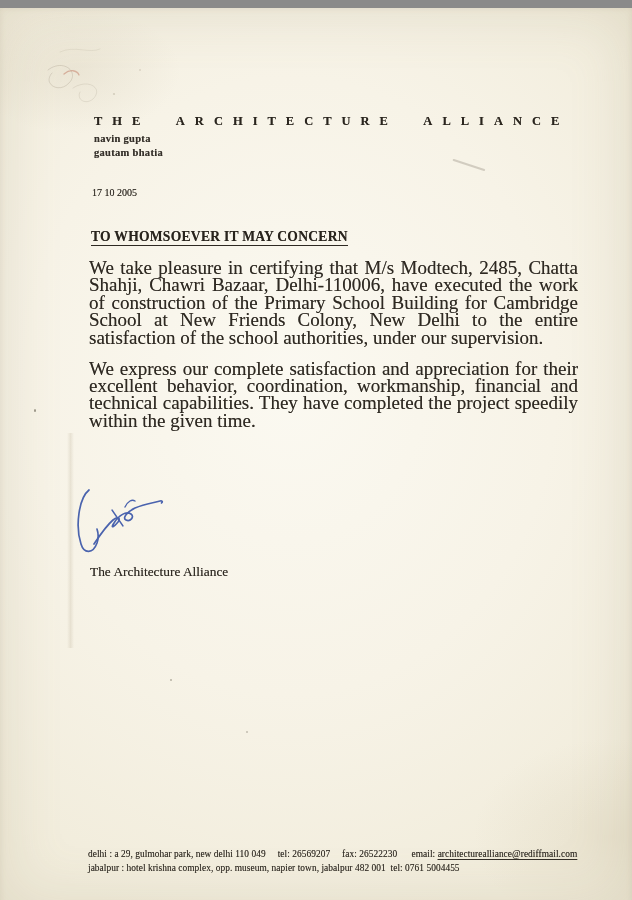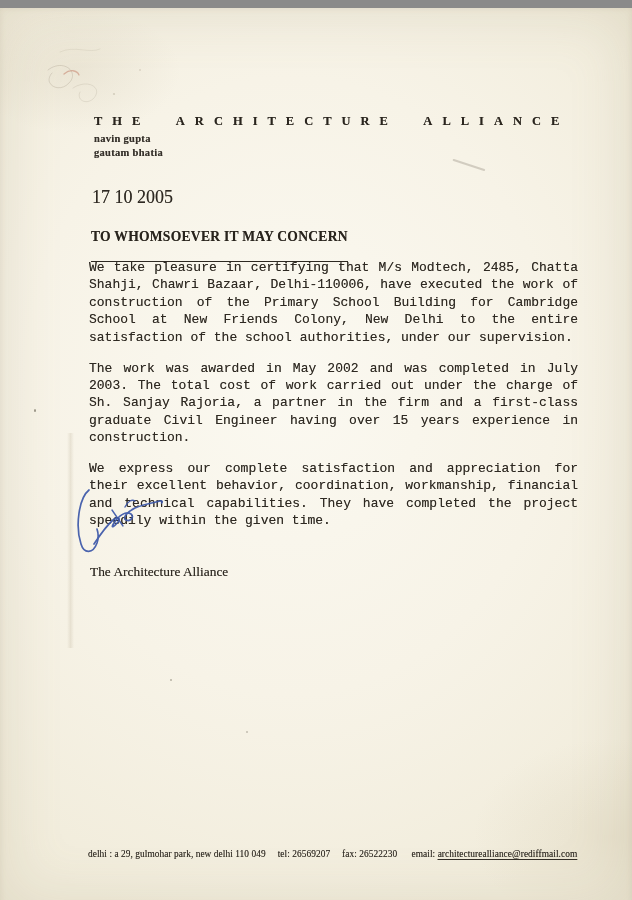--- a/index.html
+++ b/index.html
@@ -42,35 +42,34 @@
   .partners { margin-top: 3px; margin-left: 6px; }
   .partner {
     font-weight: bold;
     font-size: 10.5px;
     line-height: 13.5px;
     letter-spacing: 0.3px;
     color: #35302a;
   }
 
   
-  .date { position: absolute; left: 92px; top: 179px; font-size: 18px; }
+  .date { position: absolute; left: 92px; top: 179px; font-size: 10px; }
   .subject {
     position: absolute; left: 91px; top: 221px;
     font-size: 13.6px; font-weight: bold; letter-spacing: 0.25px;
     border-bottom: 1.5px solid #2e2922;
-    padding-bottom: 16px;
+    padding-bottom: 0;
     color: #29241d;
   }
 
   
   .body-text {
     position: absolute; left: 89px; top: 251px; width: 489px;
-    font-size: 13px; line-height: 17.4px;
+    font-size: 19px; line-height: 17.4px;
     text-align: justify;
-    font-family: Liberation Mono, monospace;
   }
   .body-text p { margin: 0 0 13.5px 0; }
   .closing-line { text-align: left; margin-top: 1px; }
 
   
   .signature-wrap { position: absolute; left: 76px; top: 480px; width: 112px; height: 74px; }
 
   
   .signoff { position: absolute; left: 90px; top: 556px; font-size: 13.4px; line-height: 16.5px; }
 
@@ -124,36 +123,36 @@
       <div class="partner txt">gautam bhatia</div>
     </div>
   </div>
 
   <div class="date txt">17 10 2005</div>
 
   <div class="subject txt">TO WHOMSOEVER IT MAY CONCERN</div>
 
   <div class="body-text">
     <p class="txt">We take pleasure in certifying that M/s Modtech, 2485, Chatta Shahji, Chawri Bazaar, Delhi-110006, have executed the work of construction of the Primary School Building for Cambridge School at New Friends Colony, New Delhi to the entire satisfaction of the school authorities, under our supervision.</p>
-    <p class="txt">The work was awarded in May 2002 and was completed in July 2003. The total cost of work carried out under the charge of Sh. Sanjay Rajoria, a partner in the firm and a first-class graduate Civil Engineer having over 15 years experience in construction.</p>
     <p class="txt">We express our complete satisfaction and appreciation for their excellent behavior, coordination, workmanship, financial and technical capabilities. They have completed the project speedily within the given time.</p>
   </div>
 
   <div class="signature-wrap">
     <svg width="112" height="74" viewBox="0 0 112 74">
       <g fill="none" stroke="#3c57a9" stroke-width="1.7" stroke-linecap="round" stroke-linejoin="round" opacity="0.92">
         <path d="M 13,2 C 3,10 -1,38 5,56 C 8,66 17,66 21,55 C 23,49 22,44 21,41"></path>
         <path d="M 18,56 C 24,47 30,38 37,32 C 42,28 45,30 42,34 C 38,39 34,41 38,35 C 43,27 50,23 55,26 C 59,29 54,34 50,32 C 46,30 51,24 59,20 C 69,16 77,15 84,13 C 86,12.5 87,13.5 85.5,15"></path>
         <path d="M 36,22 L 47,38" stroke-width="1.4"></path>
         <path d="M 49,19 C 52,13 56,11 59,13" stroke-width="1.4"></path>
       </g>
     </svg>
   </div>
 
   <div class="signoff">
     <div class="txt">The Architecture Alliance</div>
   </div>
 
   <div class="footer">
     <div class="footer-line txt"><span>delhi : a 29, gulmohar park, new delhi 110 049     tel: 26569207     fax: 26522230      email: </span><span class="footer-email">architecturealliance@rediffmail.com</span></div>
+    <div class="footer-line txt">jabalpur : hotel krishna complex, opp. museum, napier town, jabalpur 482 001  tel: 0761 5004455</div>
   </div>
 
 </div>
 
 </body></html>

